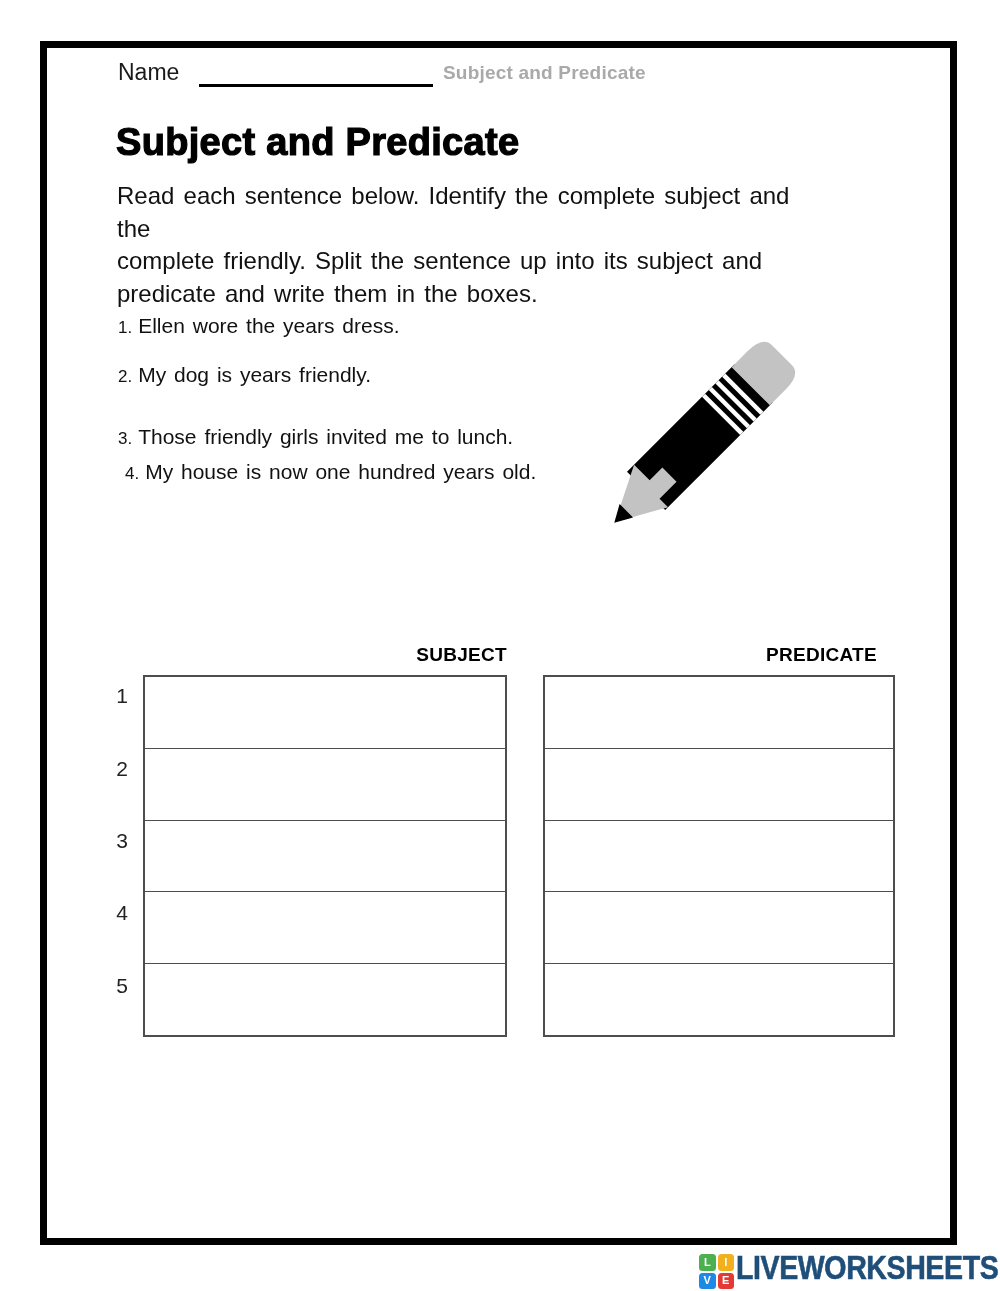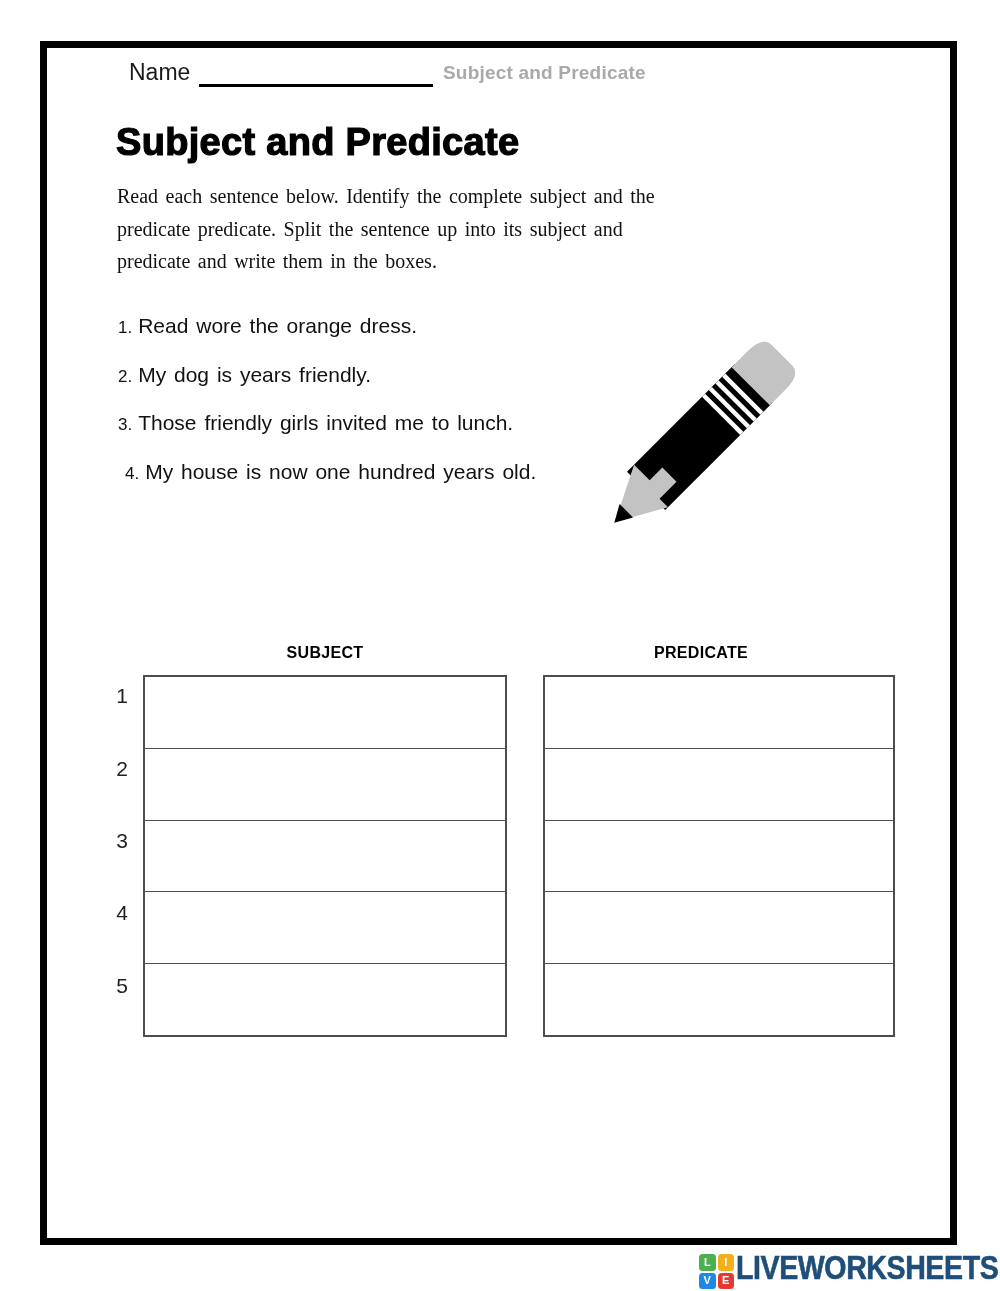--- a/index.html
+++ b/index.html
@@ -6,47 +6,47 @@
   html,body { background:#fff; }
   .page {
     position:relative; width:1000px; height:1291px; background:#ffffff;
     font-family:"Liberation Sans", sans-serif; color:#1a1a1a; overflow:hidden;
   }
   .frame {
     position:absolute; left:40px; top:41px; width:917px; height:1204px;
     border:7px solid #000; background:#fff;
   }
   
-  .name-label { position:absolute; left:118px; top:59px; font-size:23px; color:#1a1a1a;margin-left:11px; }
+  .name-label { position:absolute; left:118px; top:59px; font-size:23px; color:#1a1a1a; }
   .name-line  { position:absolute; left:199px; top:84px; width:234px; height:2.5px; background:#000; }
   .topic-ghost{
     position:absolute; left:443px; top:62px; font-size:19px; font-weight:bold;
     color:#a9a9a9; letter-spacing:0.2px;
   }
   
   .ws-title {
     position:absolute; left:116px; top:121px; font-size:38px; font-weight:900;
     letter-spacing:0.3px; color:#000;
     -webkit-text-stroke:1.2px #000;
   }
   
   .instructions {
     position:absolute; left:117px; top:180px; width:710px;
-    font-size:20px; line-height:32.5px; color:#111; word-spacing:2.5px;font-family:Liberation Serif, serif;
+    font-size:24px; line-height:32.5px; color:#111; word-spacing:2.5px;
   }
   
   .sentence { position:absolute; left:118px; font-size:21px; color:#111; word-spacing:2px; }
   .sentence .num { font-size:17px; margin-right:6px; }
-  .s1{ top:314px; } .s2{ top:363px; } .s3{ top:411px; } .s4{ top:460px;margin-left:7px; } .s5{ top:508px; }
+  .s1{ top:314px; } .s2{ top:363px; } .s3{ top:425px; } .s4{ top:460px;margin-left:7px; } .s5{ top:508px; }
   
   .pencil { position:absolute; left:595px; top:330px; }
   
   .col-header {
-    position:absolute; top:644px; font-size:16px; font-weight:bold;
-    letter-spacing:0.3px; text-align:center; color:#000;
+    position:absolute; top:644px; font-size:19px; font-weight:bold;
+    letter-spacing:0.3px; text-align:right; color:#000;
   }
   .hdr-subject  { left:143px; width:364px; }
   .hdr-predicate{ left:525px; width:352px; }
   .wtable {
     position:absolute; top:675px; height:362px; border:2px solid #4d4d4d;
     display:flex; flex-direction:column; background:#fff;
   }
   .tbl-subject   { left:143px; width:364px; }
   .tbl-predicate { left:543px; width:352px; }
   .wtable .cell { flex:1; border-bottom:1.8px solid #4d4d4d; cursor:text; }
@@ -83,25 +83,25 @@
   <div class="frame"></div>
 
   <div class="name-label">Name</div>
   <div class="name-line"></div>
   <div class="topic-ghost">Subject and Predicate</div>
 
   <div class="ws-title">Subject and Predicate</div>
 
   <div class="instructions">
     <div>Read each sentence below. Identify the complete subject and the</div>
-    <div>predicate predicate. Split the sentence up into its subject and</div>
+    <div>complete friendly. Split the sentence up into its subject and</div>
     <div>predicate and write them in the boxes.</div>
   </div>
 
-  <div class="sentence s1"><span class="num">1.</span><span>Read wore the orange dress.</span></div>
+  <div class="sentence s1"><span class="num">1.</span><span>Ellen wore the years dress.</span></div>
   <div class="sentence s2"><span class="num">2.</span><span>My dog is years friendly.</span></div>
   <div class="sentence s3"><span class="num">3.</span><span>Those friendly girls invited me to lunch.</span></div>
   <div class="sentence s4"><span class="num">4.</span><span>My house is now one hundred years old.</span></div>
 
   <svg class="pencil" width="215" height="205" viewBox="0 0 215 205">
     <g transform="translate(20,192) rotate(-45)">
       <rect x="44" y="-27" width="152" height="54" fill="#000"></rect>
       <rect x="150" y="-27" width="4.5" height="54" fill="#fff"></rect>
       <rect x="159.5" y="-27" width="4.5" height="54" fill="#fff"></rect>
       <rect x="169" y="-27" width="4.5" height="54" fill="#fff"></rect>

